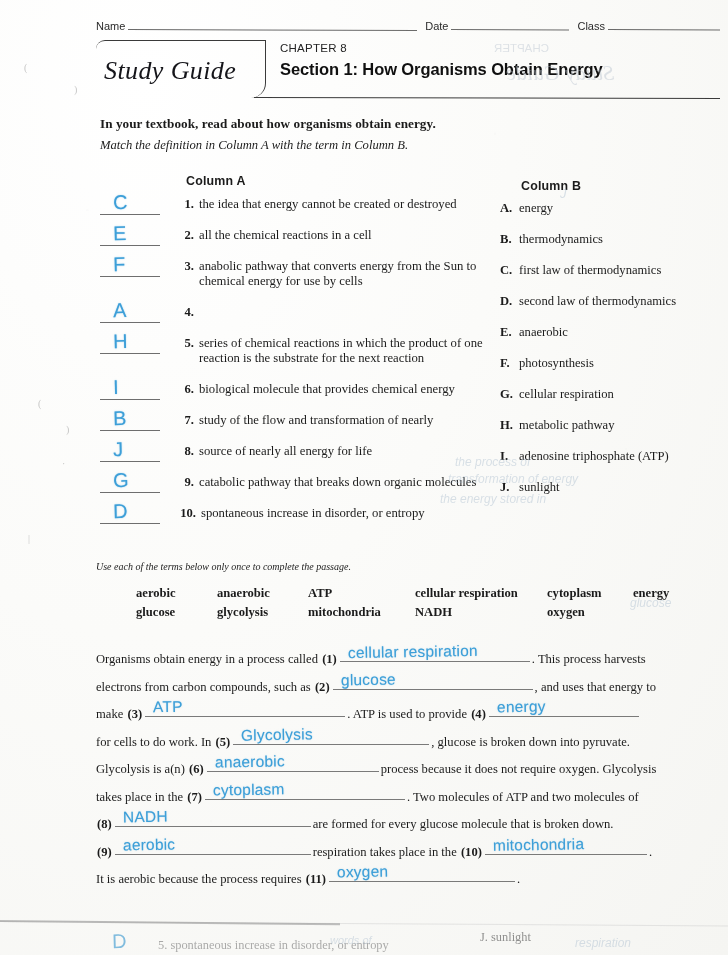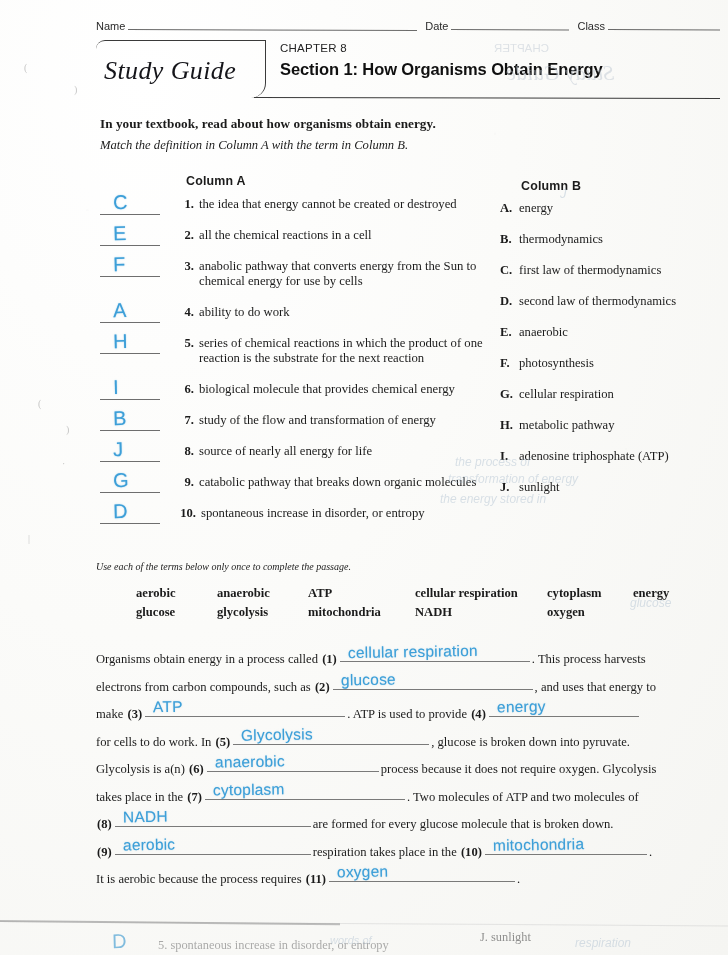--- a/index.html
+++ b/index.html
@@ -363,21 +363,20 @@
       </span>
       <span class="mnum">3.</span>
       <span class="mtext" style="max-width:330px; white-space:normal">anabolic pathway that converts energy from the Sun to chemical energy for use by cells</span>
     </div>
     <div class="mrow" style="height:31px">
       <span class="ans-slot">
         <span class="ans-rule"></span>
         <span class="ans-ink">A</span>
       </span>
       <span class="mnum">4.</span>
-      <span class="mtext">ability to do work</span>
     </div>
     <div class="mrow" style="height:46px">
       <span class="ans-slot">
         <span class="ans-rule"></span>
         <span class="ans-ink">H</span>
       </span>
       <span class="mnum">5.</span>
       <span class="mtext" style="max-width:330px; white-space:normal">series of chemical reactions in which the product of one reaction is the substrate for the next reaction</span>
     </div>
     <div class="mrow" style="height:31px">
@@ -387,21 +386,21 @@
       </span>
       <span class="mnum">6.</span>
       <span class="mtext">biological molecule that provides chemical energy</span>
     </div>
     <div class="mrow" style="height:31px">
       <span class="ans-slot">
         <span class="ans-rule"></span>
         <span class="ans-ink">B</span>
       </span>
       <span class="mnum">7.</span>
-      <span class="mtext">study of the flow and transformation of energy</span>
+      <span class="mtext">study of the flow and transformation of nearly</span>
     </div>
     <div class="mrow" style="height:31px">
       <span class="ans-slot">
         <span class="ans-rule"></span>
         <span class="ans-ink">J</span>
       </span>
       <span class="mnum">8.</span>
       <span class="mtext">source of nearly all energy for life</span>
     </div>
     <div class="mrow" style="height:31px">

